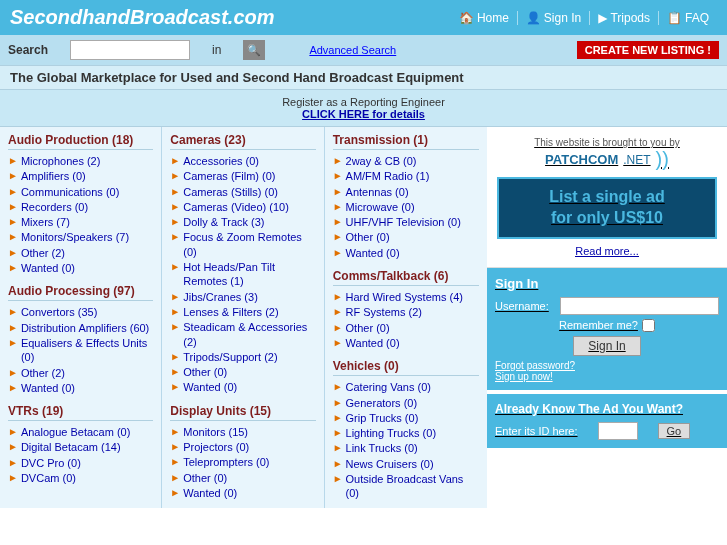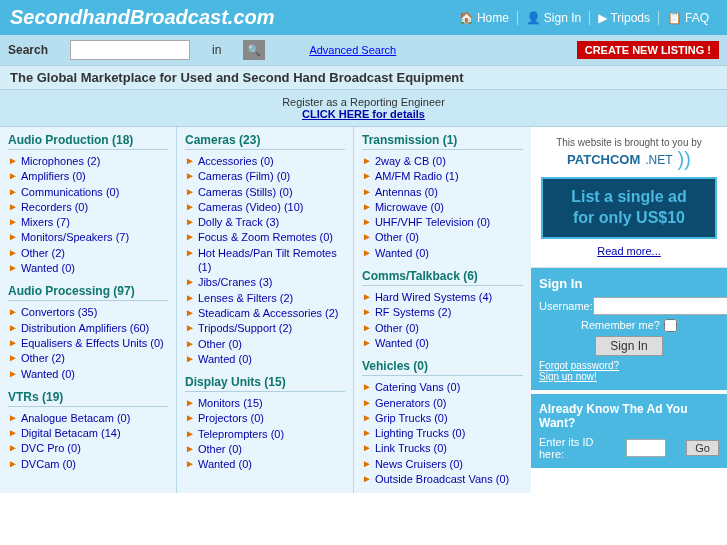--- a/index.html
+++ b/index.html
@@ -25,28 +25,28 @@
     
     .tagline { background: #d6eef8; padding: 4px 10px; font-size: 13px; color: #333; border-top: 1px solid #b0d0e0; border-bottom: 1px solid #b0d0e0; }
     .tagline strong { color: #333; }
 
     
     .register-banner { background: #c8e8f5; text-align: center; padding: 6px; font-size: 11px; color: #333; border-bottom: 1px solid #b0d0e0; }
     .register-banner .click-here { color: #00a; font-weight: bold; text-decoration: underline; }
 
     
     .main-layout { display: flex; }
-    .category-title { font-weight: bold; color: #0f766e; font-size: 12px; margin-bottom: 4px; border-bottom: 1px solid #b0d0e0; padding-bottom: 2px; }
+    .category-title { font-weight: bold; color: #7f1d1d; font-size: 12px; margin-bottom: 4px; border-bottom: 1px solid #b0d0e0; padding-bottom: 2px; }
     .category-item { display: flex; align-items: flex-start; margin-bottom: 1px; }
     .cat-arrow { color: #e07000; font-size: 10px; margin-right: 3px; margin-top: 1px; flex-shrink: 0; }
     .cat-link { color: #00a; text-decoration: none; font-size: 11px; cursor: pointer; line-height: 1.3; }
     .section-gap { height: 8px; }
 
     
-    .sidebar { width: 196px; background: #fff; display: flex; flex-direction: column; }
+    .sidebar { width: 240px; background: #fff; display: flex; flex-direction: column; text-decoration: underline; }
     .sidebar-ad { background: #fff; padding: 10px; text-align: center; border-bottom: 1px solid #ddd; }
     .sidebar-ad .patchcom { display: flex; align-items: center; justify-content: center; gap: 5px; margin-bottom: 6px; }
     .sidebar-ad .brought-by { font-size: 10px; color: #555; }
     .ad-box { background: #0c4a6e; border: 2px solid #4ab8e0; padding: 8px; text-align: center; margin: 6px 0; }
     .ad-box .ad-text { font-size: 16px; font-weight: bold; color: #4ab8e0; line-height: 1.3; }
     .read-more { color: #00a; font-size: 11px; text-decoration: underline; cursor: pointer; }
 
     
     .signin-box { background: #4ab8e0; padding: 8px; }
     .signin-title { font-weight: bold; font-size: 13px; color: #fff; margin-bottom: 6px; }

